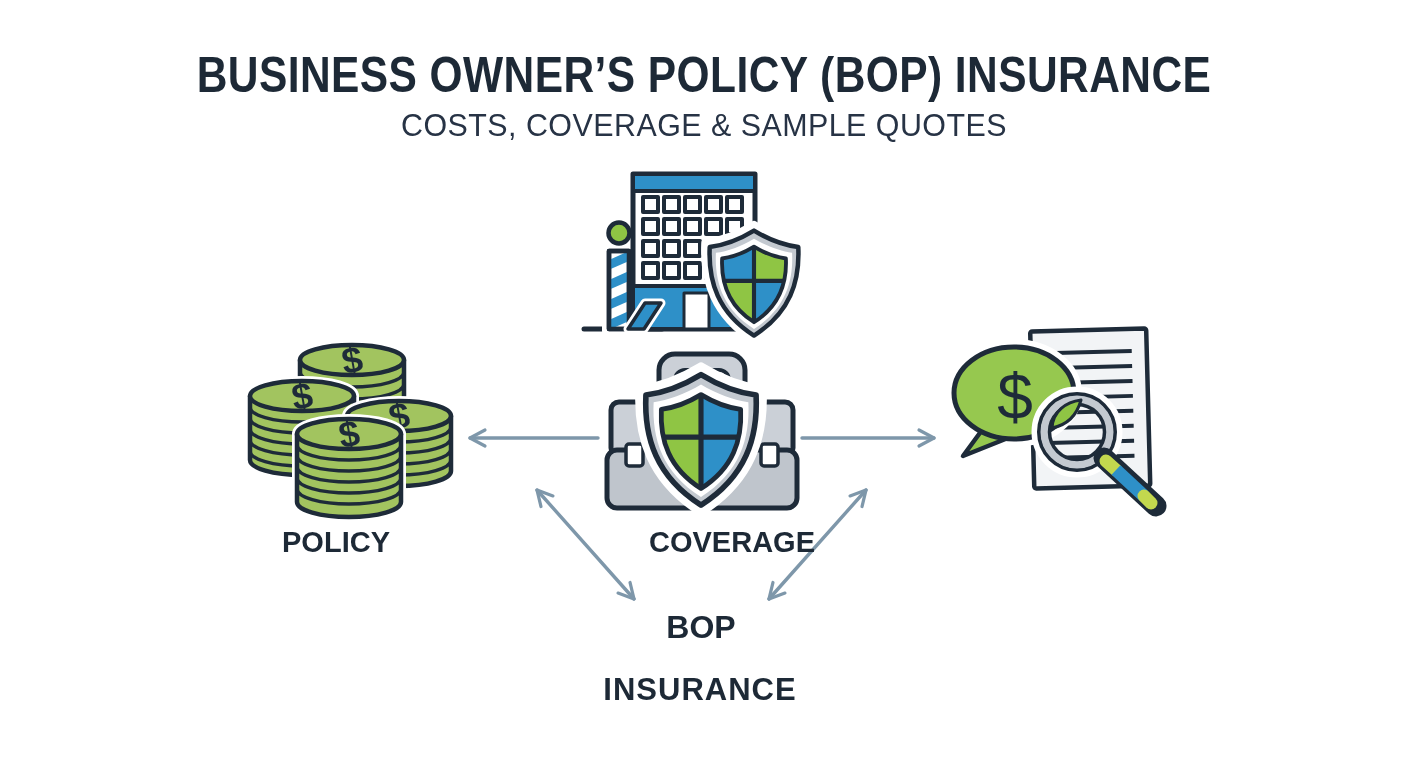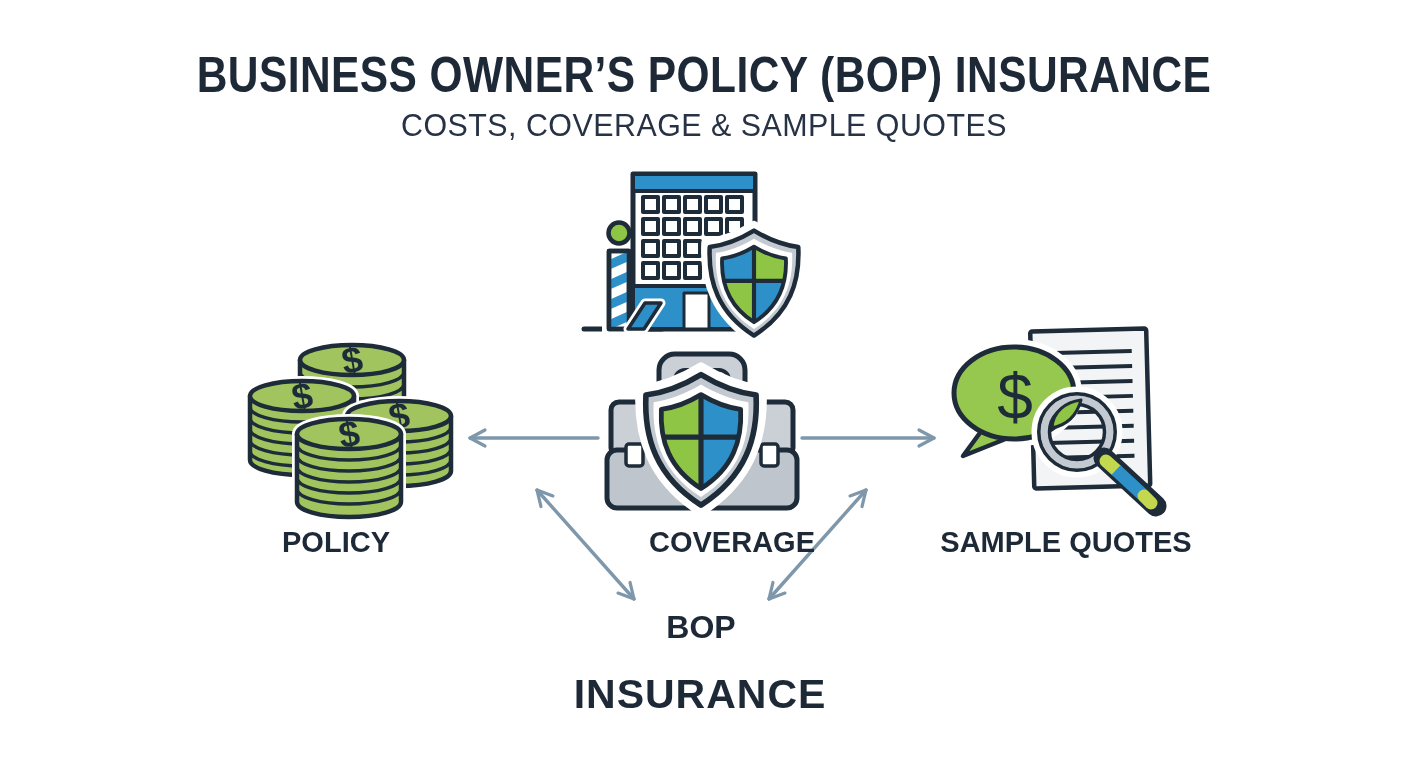--- a/index.html
+++ b/index.html
@@ -14,21 +14,21 @@
   }
   .subtitle{
     top:110px;left:50%;font-size:31px;font-weight:normal;letter-spacing:0.5px;
     color:#273345;transform:translateX(-50%) scaleX(0.98);
   }
   .nodelabel{font-size:29px;font-weight:bold;transform:translateX(-50%);top:528px;}
   .lbl-costs{left:336px;}
   .lbl-coverage{left:688px;margin-left:44px;}
   .lbl-quotes{left:1066px;}
   .hub1{top:611px;left:701px;font-size:32px;font-weight:bold;transform:translateX(-50%);}
-  .hub2{top:674px;left:700px;font-size:41px;font-weight:bold;letter-spacing:1px;transform:translateX(-50%);}
+  .hub2{top:674px;left:700px;font-size:31px;font-weight:bold;letter-spacing:1px;transform:translateX(-50%);}
   svg{position:absolute;top:0;left:0;}
   .sk{stroke:var(--ink);stroke-linejoin:round;}
   .halo{fill:#fff;stroke:#fff;stroke-linejoin:round;}
   .f-white{fill:#fff;}
   .f-none{fill:none;}
   .f-blue{fill:var(--blue);}
   .f-green{fill:var(--green);}
   .f-coin{fill:var(--coin_green);}
   .f-bub{fill:var(--bubble_green);}
   .f-silver{fill:var(--silver);}
@@ -241,17 +241,16 @@
           <line x1="1106" y1="461" x2="1116" y2="470" stroke="var(--cap_green)" stroke-width="13" stroke-linecap="round"></line>
           <line x1="1116" y1="470" x2="1144" y2="496" stroke="var(--blue)" stroke-width="13" stroke-linecap="butt"></line>
           <line x1="1144" y1="496" x2="1151" y2="503" stroke="var(--cap_green)" stroke-width="13" stroke-linecap="round"></line>
         </g>
       </g>
     </g>
   </svg>
 
   <div class="txt nodelabel lbl-costs">POLICY</div>
   <div class="txt nodelabel lbl-coverage">COVERAGE</div>
-  <div class="txt nodelabel lbl-quotes">SAMPLE QUOTES</div>
 
   <div class="txt hub1">BOP</div>
   <div class="txt hub2">INSURANCE</div>
 </div>
 
 </body></html>

